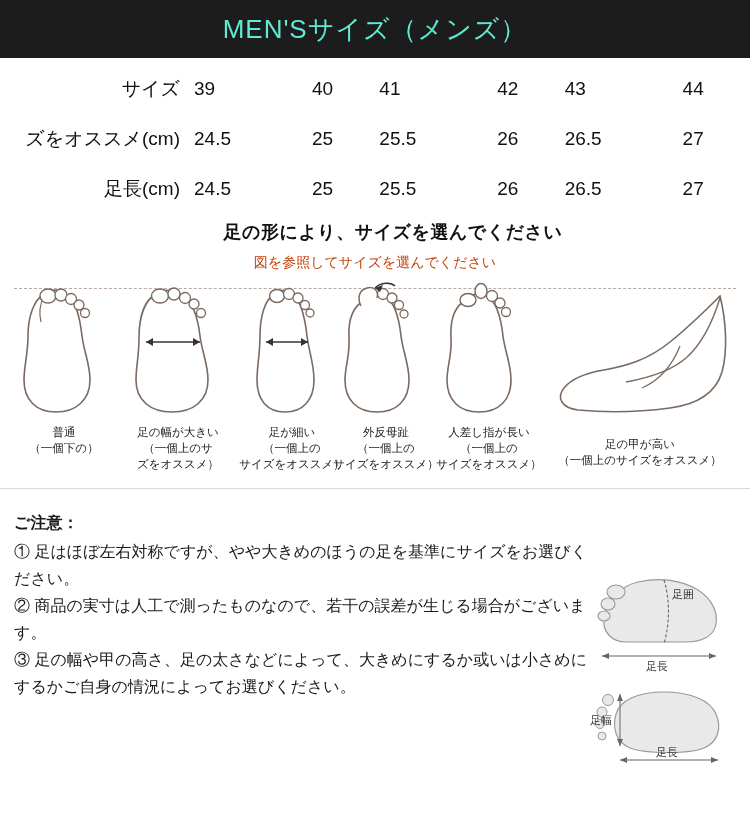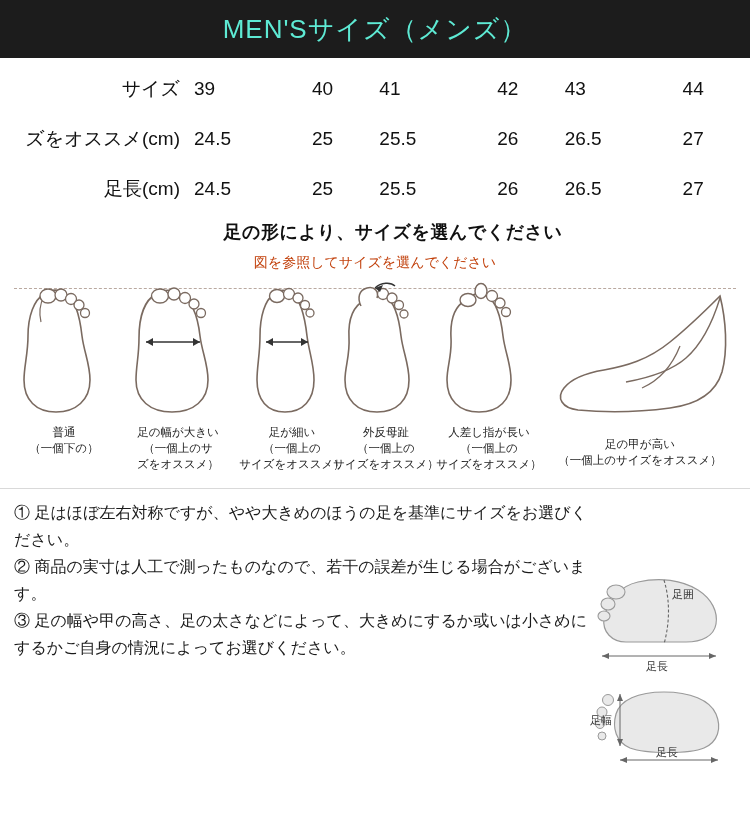--- a/index.html
+++ b/index.html
@@ -300,20 +300,21 @@
         <span class="l1">足の甲が高い</span>
         <span class="l1">（一個上のサイズをオススメ）</span>
       </div>
     </div>
   </div>
 </div>
 
 <div class="measure">
 
   <div class="notice">
+    <h3>ご注意：</h3>
     <p>① 足はほぼ左右対称ですが、やや大きめのほうの足を基準にサイズをお選びください。</p>
     <p>② 商品の実寸は人工で測ったものなので、若干の誤差が生じる場合がございます。</p>
     <p>③ 足の幅や甲の高さ、足の太さなどによって、大きめにするか或いは小さめにするかご自身の情況によってお選びください。</p>
   </div>
 </div>
 
 <div class="diagram-side">
   <svg width="160" height="250" viewBox="0 0 160 250">
 
     <g>

